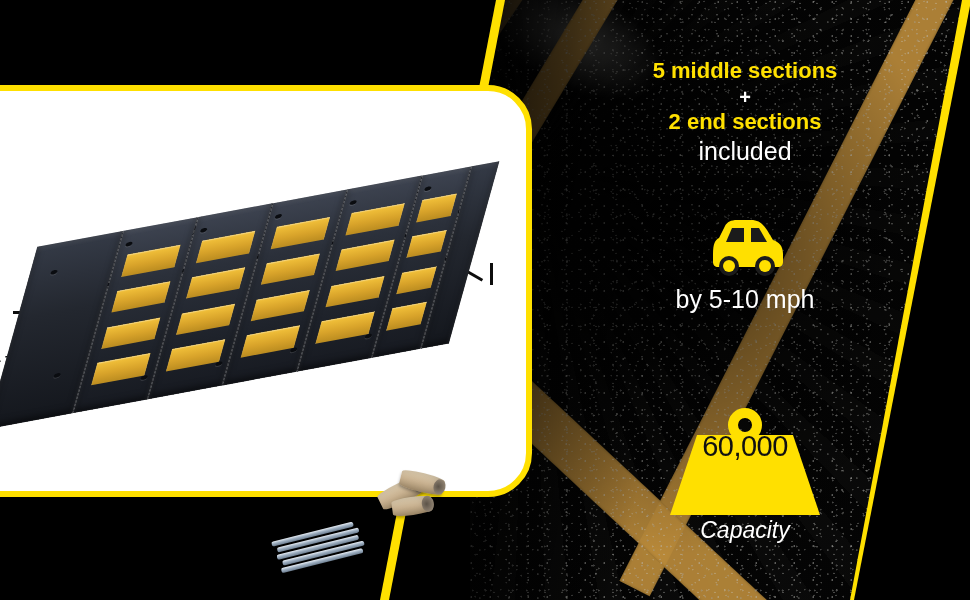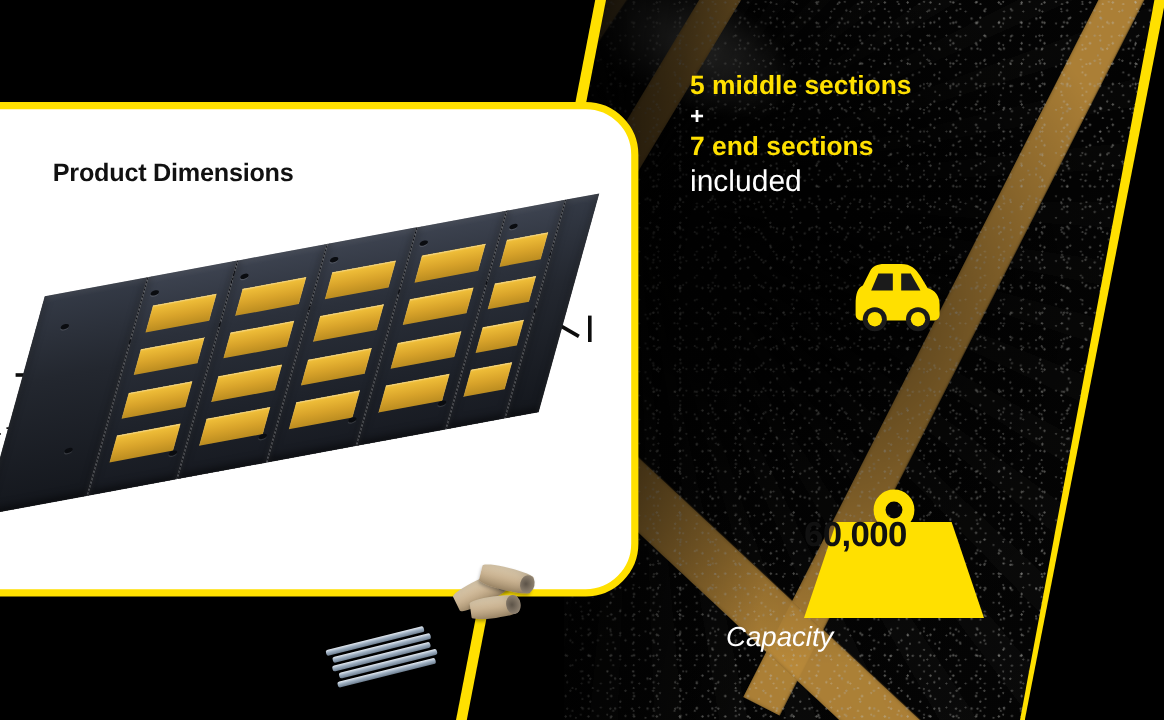--- a/index.html
+++ b/index.html
@@ -121,35 +121,35 @@
   .spike{ position:absolute; left:0; width:84px; height:5px; border-radius:2px;
           background:linear-gradient(180deg,#e8eef5,#9fb0c2 45%,#6c7d8f);
           box-shadow:0 1px 1px rgba(0,0,0,.35); }
   .tube{ position:absolute; border-radius:50% / 18%;
          background:linear-gradient(180deg,#e3d2b4,#c9b291 50%,#a8916f);
          box-shadow:inset -6px 0 8px rgba(0,0,0,.20), 0 2px 3px rgba(0,0,0,.30); }
   .tube::after{ content:""; position:absolute; right:-2px; top:8%; width:12px; height:84%;
                 border-radius:50%; background:radial-gradient(ellipse at 40% 50%, #5c5348, #8e8170 70%); }
 
   
-  .blk{ position:absolute; text-align:left; color:#fff; }
+  .blk{ position:absolute; text-align:center; color:#fff; }
   .y{ color:#ffe000; }
   .hl{ font-size:22px; font-weight:bold; line-height:1.22; }
   .sub{ font-size:25px; line-height:1.25; }
   .plus{ font-size:20px; font-weight:bold; line-height:1.1; margin:1px 0; }
 
   .car-icon{ display:block; margin:0 auto 6px; }
   .weight-icon{ position:relative; width:150px; height:105px; margin:0 auto; }
   .w-body{ position:absolute; left:0; bottom:0; width:150px; height:80px;
            background:#ffe000; clip-path:polygon(18% 0, 82% 0, 100% 100%, 0 100%); }
   .w-ring{ position:absolute; left:50%; top:-2px; transform:translateX(-50%);
            width:34px; height:34px; border:10px solid #ffe000; border-radius:50%; }
   .w-stem{ position:absolute; left:50%; top:26px; transform:translateX(-50%);
            width:11px; height:22px; background:#ffe000; }
-  .w-num{ position:absolute; left:0; right:0; top:20px; font-size:29px; font-weight:bold;
+  .w-num{ position:absolute; left:0; right:0; top:20px; font-size:29px; font-weight:normal;
           color:#111; letter-spacing:-.5px; }
   .w-unit{ position:absolute; left:0; right:0; top:50px; font-size:17px; color:#111; }
   .cap{ font-size:23px; color:#fff; margin-top:2px;font-style:italic; }
 </style>
 </head>
 <body>
 
 <div class="stage">
 
   <div class="asphalt">
@@ -163,21 +163,20 @@
   </div>
 
   <div class="edge-stripe"></div>
   <div class="edge-black"></div>
 
   <div class="left-black"></div>
   <div class="divider-stripe"></div>
 
   <div class="card">
 
-    <div class="card-title">Product Dimensions</div>
 
     <div class="photo">
 
       <div class="lead" style="left:62px; top:94px; width:3px; height:30px;"></div>
       <div class="lead" style="left:62px; top:94px; width:360px; height:3px; transform:rotate(-10.5deg); transform-origin:0 0;"></div>
       <div class="lead" style="left:414px; top:18px; width:3px; height:22px;"></div>
       <div class="dim" style="left:198px; top:22px;">
         <span>118 - 11⁄16″</span>
       </div>
 
@@ -264,34 +263,35 @@
 
       <div class="tube" style="left:396px; top:282px; width:46px; height:20px; transform:rotate(-26deg);"></div>
       <div class="tube" style="left:418px; top:272px; width:44px; height:19px; transform:rotate(14deg);"></div>
       <div class="tube" style="left:410px; top:296px; width:40px; height:18px; transform:rotate(-8deg);"></div>
     </div>
   </div>
 
   <div class="blk" style="left:575px; top:58px; width:340px;">
     <div class="hl y">5 middle sections</div>
     <div class="plus">+</div>
-    <div class="hl y">7 end sections</div>
+    <div class="hl y">2 end sections</div>
     <div class="sub">included</div>
   </div>
 
   <div class="blk" style="left:575px; top:216px; width:340px;">
     <svg class="car-icon" width="92" height="62" viewBox="0 0 92 62" aria-hidden="true">
       <path fill="#ffe000" d="M14 38c0-10 2-14 6-16l6-12c2-4 6-6 12-6h14c8 0 12 4 16 10l6 10c6 2 10 6 10 14v8c0 3-2 5-5 5H19c-3 0-5-2-5-5z"></path>
       <path fill="#1b1b1b" d="M33 12h12v14H27z"></path>
       <path fill="#1b1b1b" d="M52 12h8l8 14H52z"></path>
       <circle cx="30" cy="50" r="10" fill="#1b1b1b"></circle>
       <circle cx="66" cy="50" r="10" fill="#1b1b1b"></circle>
       <circle cx="30" cy="50" r="6" fill="#ffe000"></circle>
       <circle cx="66" cy="50" r="6" fill="#ffe000"></circle>
     </svg>
+    <div class="sub">by 5-10 mph</div>
   </div>
 
   <div class="blk" style="left:605px; top:410px; width:280px;">
     <div class="weight-icon">
       <div class="w-ring"></div>
       <div class="w-stem"></div>
       <div class="w-body"></div>
       <div class="w-num">60,000</div>
     </div>
     <div class="cap">Capacity</div>

